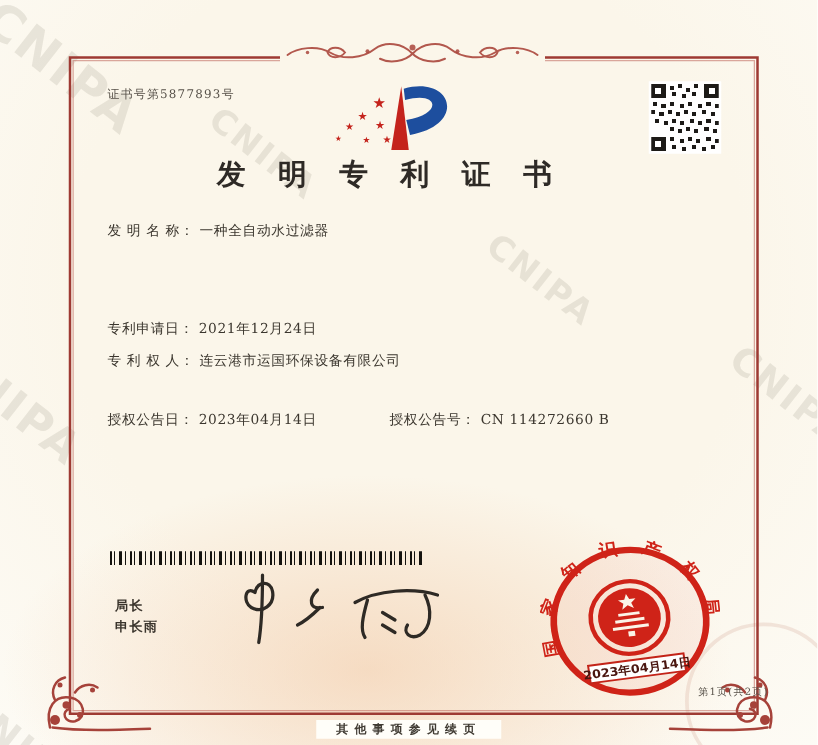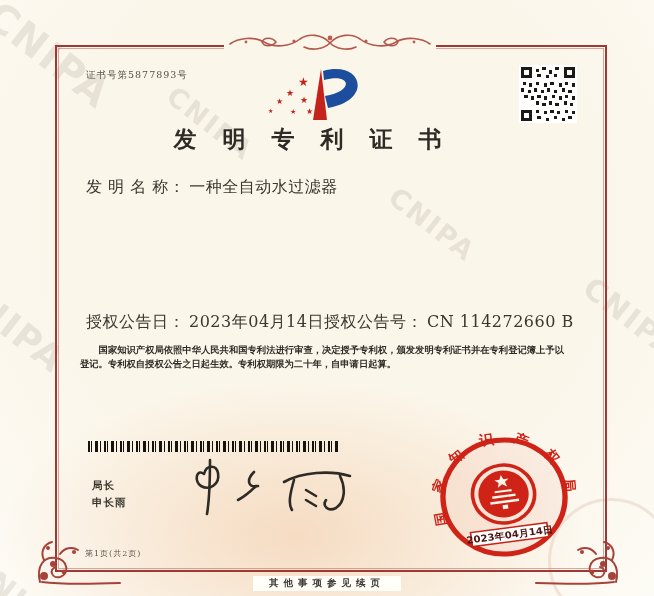--- a/index.html
+++ b/index.html
@@ -40,46 +40,46 @@
   .cert-no{
     position:absolute;left:86px;top:69px;font-size:9.5px;letter-spacing:1px;color:#575149;text-align:center;
   }
   .qr{position:absolute;left:519px;top:65px;width:54px;height:54px;background:#fff;padding:2px;}
   .logo{position:absolute;left:258px;top:66px;}
   .title{
     position:absolute;left:38px;top:124px;width:548px;text-align:center;
     font-size:23px;font-weight:700;letter-spacing:9px;color:#2e2a26;
   }
   .row{
-    position:absolute;left:86px;width:480px;font-size:16px;letter-spacing:0.5px;
+    position:absolute;left:86px;width:480px;font-size:11px;letter-spacing:0.5px;
     white-space:nowrap;color:#3b362e;
   }
   .row .lbl{margin-right:4px;}
   .r0{top:177px;} .r1{top:203px;} .r2{top:229px;} .r3{top:255px;} .r4{top:281px;} .r5{top:302px;}
-  .grant{top:312px;display:flex;}
-  .grant .pair2{}
+  .grant{top:328px;display:flex;}
+  .grant .pair2{margin-left:58px;}
   .legal{
     position:absolute;left:80px;top:343px;width:484px;font-size:9.3px;line-height:14.4px;
     font-weight:600;color:#2f2b26;text-align:justify;
   }
   .legal p{margin:0 0 3px 0;text-indent:2em;}
   .barcode{
     position:absolute;left:88px;top:441px;width:252px;height:11px;
     background:repeating-linear-gradient(90deg,
       #15130f 0 2px,transparent 2px 3px,#15130f 3px 4px,transparent 4px 7px,
       #15130f 7px 10px,transparent 10px 12px,#15130f 12px 13px,transparent 13px 16px);
   }
   .signer{
     position:absolute;left:92px;top:477px;font-size:10.5px;font-weight:700;
     line-height:17px;color:#3a342c;letter-spacing:1px;
   }
   .signature{position:absolute;left:182px;top:456px;}
   .seal{position:absolute;left:432px;top:432px;}
   .page-no{
-    position:absolute;left:58px;top:548px;width:548px;text-align:left;
+    position:absolute;left:40px;top:548px;width:548px;text-align:right;
     font-size:8px;color:#5a544c;letter-spacing:1px;padding-left:27px;
   }
   .note{
     position:absolute;left:0;top:571px;width:654px;text-align:center;
   }
   .note span{
     display:inline-block;background:#fffef9;padding:1px 16px;font-size:9.5px;
     font-weight:700;letter-spacing:5px;color:#413c34;
   }
 </style>
@@ -221,31 +221,36 @@
       <text x="10" y="47" font-size="6">★</text>
       <text x="48" y="48" font-size="8">★</text>
     </g>
   </svg>
 
   <div class="title">发 明 专 利 证 书</div>
 
   <div class="row r0">
     <span class="lbl">发 明 名 称：</span><span>一种全自动水过滤器</span>
   </div>
+  <div class="row r3">
+    <span class="lbl">专利申请日：</span><span>2021年12月24日</span>
+  </div>
+  <div class="row r4">
+    <span class="lbl">专 利 权 人：</span><span>连云港市运国环保设备有限公司</span>
+  </div>
   <div class="row grant">
     <span>
       <span class="lbl">授权公告日：</span><span>2023年04月14日</span>
     </span>
     <span class="pair2">
       <span class="lbl">授权公告号：</span><span>CN 114272660 B</span>
     </span>
   </div>
 
   <div class="legal">
-    <p>国家知识产权局依照中华人民共和国专利法进行审查，决定授予专利权，颁发发明专利证书并在专利登记簿上予以登记。专利权自授权公告之日起生效。专利权期限为二十年，自申请日起算。</p>
   </div>
 
   <div class="barcode"></div>
 
   <div class="signer">
     <div>局长</div>
     <div>申长雨</div>
   </div>
 
   <svg class="signature" width="190" height="64" viewBox="0 0 190 64">

